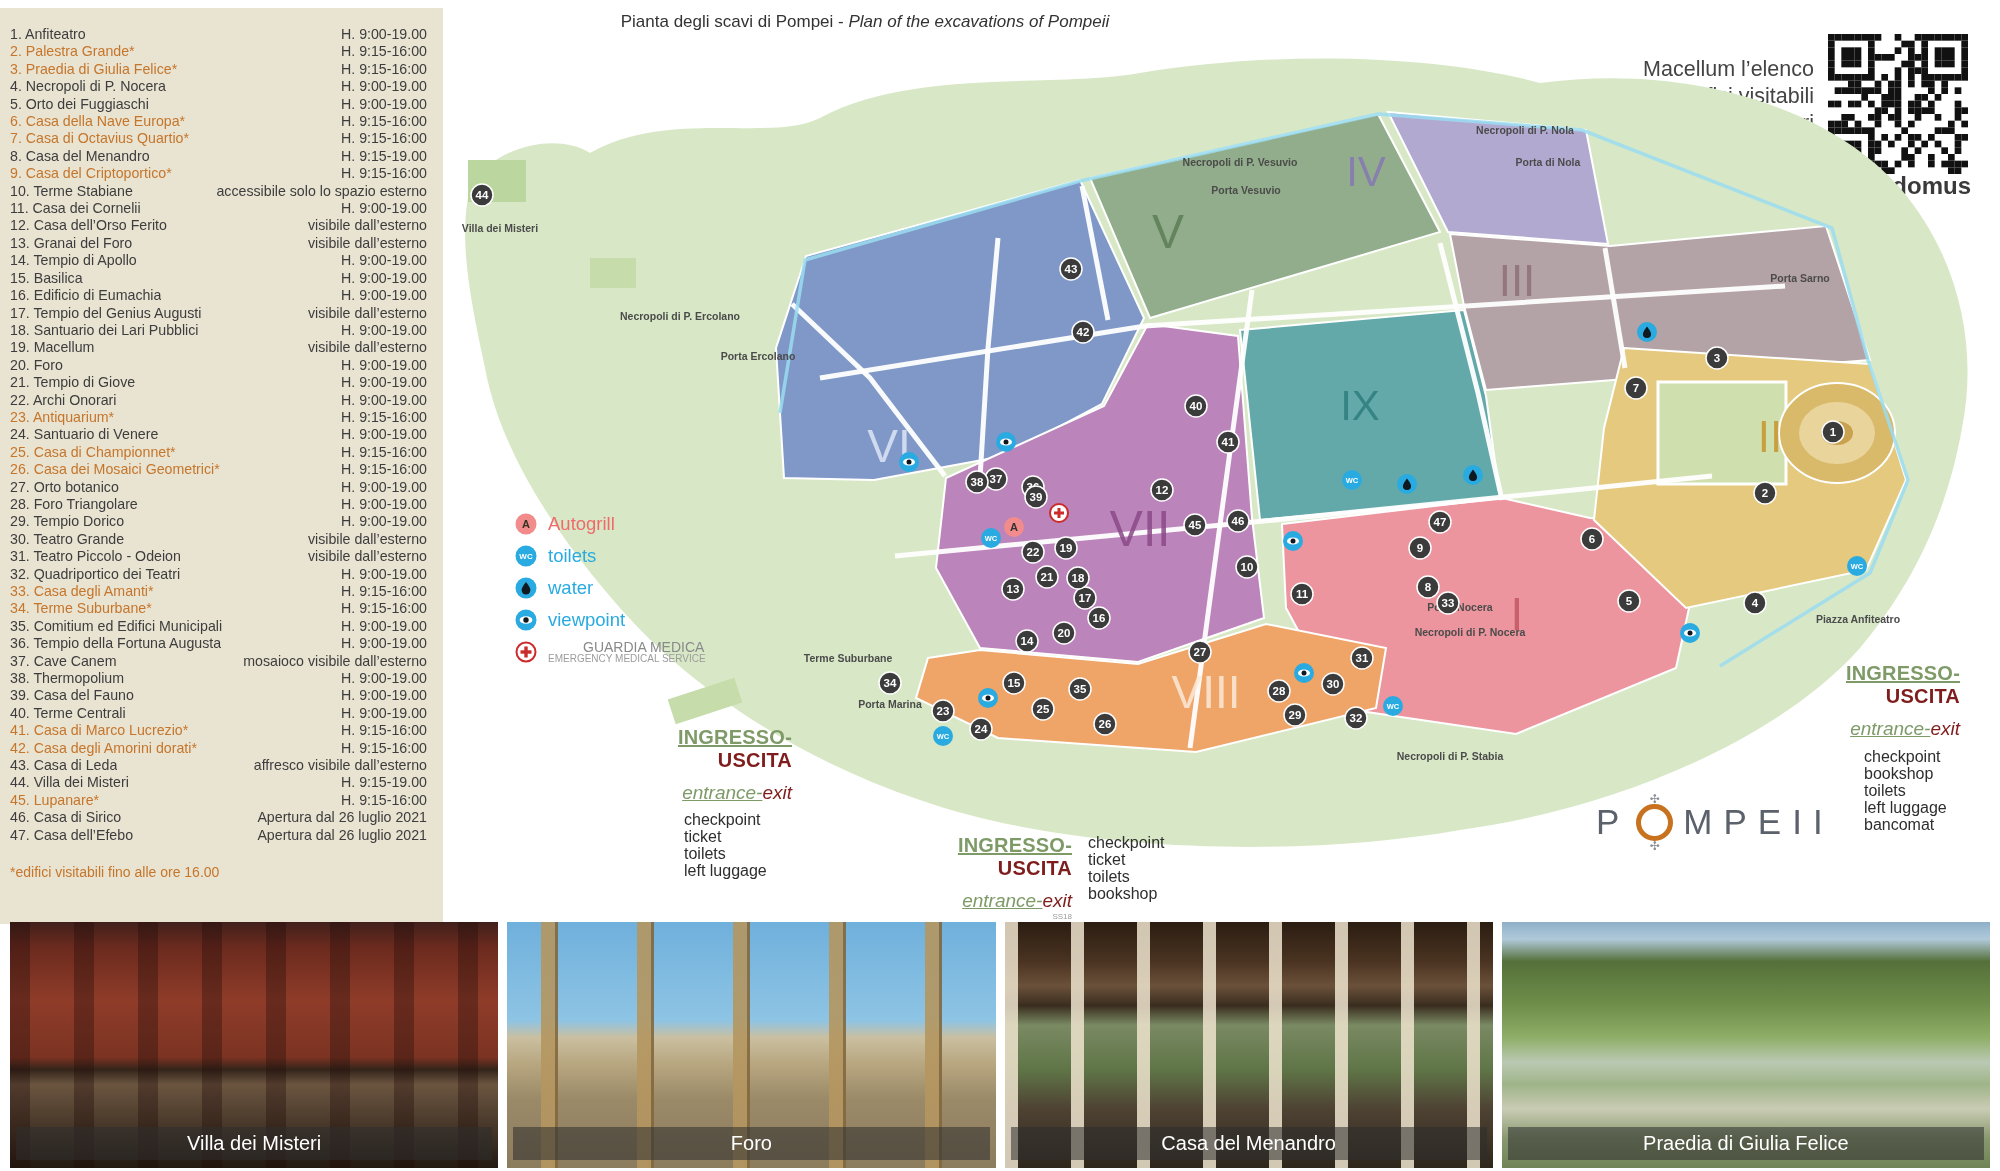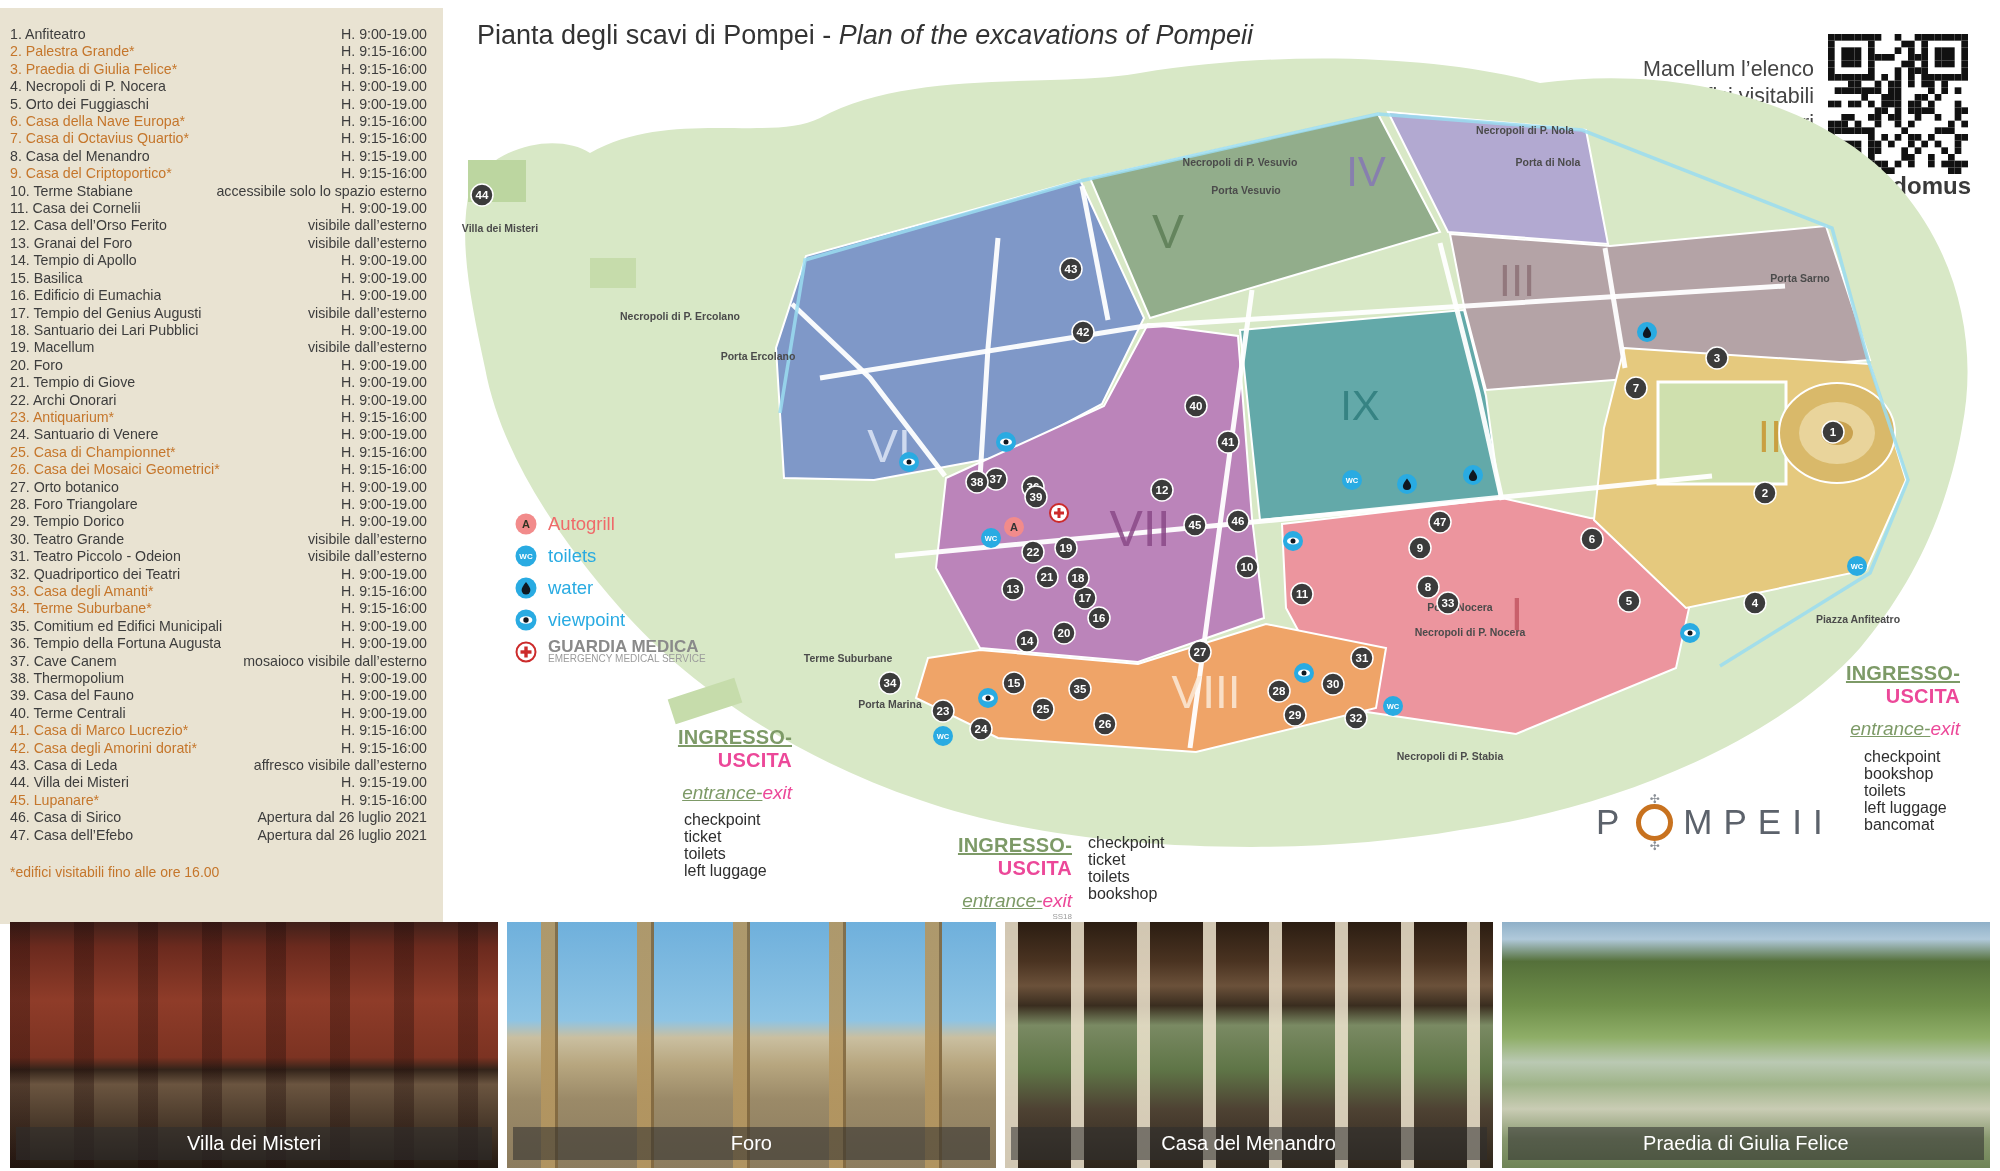--- a/index.html
+++ b/index.html
@@ -9,47 +9,47 @@
 
   
   .sidebar { position:absolute; left:0; top:8px; width:443px; height:916px; background:#e9e3d2; padding:18px 16px 0 10px; }
   .b-row { display:flex; justify-content:space-between; align-items:baseline; font-size:14.2px; line-height:17.4px; color:#3d3d3d; white-space:nowrap; }
   .b-row .nm { overflow:hidden; }
   .b-row .nm.star { color:#c5762b; }
   .b-row .hrs { color:#3d3d3d; margin-left:8px; }
   .footnote { position:absolute; left:10px; top:856px; font-size:14px; color:#c5762b; }
 
   
-  .titlebar { position:absolute; left:470px; top:20px; width:790px; text-align:center; font-size:27px; color:#333; }
+  .titlebar { position:absolute; left:470px; top:12px; width:790px; text-align:center; font-size:17px; color:#333; }
   .titlebar .en { font-style:italic; }
 
   
   .info { position:absolute; right:186px; top:56px; width:260px; text-align:right; font-size:21.5px; line-height:27px; color:#444; }
   .url { position:absolute; right:29px; top:172px; font-size:24px; font-weight:bold; color:#3a3a3a; }
   .qr { position:absolute; left:1828px; top:34px; width:140px; height:140px; }
 
   
   .map-wrap { position:absolute; left:440px; top:48px; width:1560px; height:872px; }
   .map-wrap svg text { font-family:"Liberation Sans",sans-serif; }
   .numeral { font-family:"DejaVu Serif","Liberation Serif",serif; opacity:.85; }
   .maplabel { font-size:10.5px; font-weight:bold; fill:#4b4b4b; }
 
   
   .legend { position:absolute; left:514px; top:512px; }
   .lg-row { display:flex; align-items:center; gap:10px; margin-bottom:8px; height:24px; }
   .lg-label { font-size:18.5px; }
   .lg-label.blue { color:#29abe2; }
   .lg-label.red { color:#ef6a6a; }
-  .lg-medic .t1 { font-size:17px; font-weight:bold; color:#8a8a8a; line-height:12px; }
+  .lg-medic .t1 { font-size:14px; font-weight:normal; color:#8a8a8a; line-height:12px;margin-left:35px; }
   .lg-medic .t2 { font-size:10px; color:#9c9c9c; line-height:11px; }
 
   
   .ent-title { font-size:20px; font-weight:bold; letter-spacing:.2px; }
   .ent-sub { font-size:19px; font-style:italic;margin-top:10px; }
-  .grn { color:#7d9a67;text-decoration:underline; } .crm { color:#ec4899; }
+  .grn { color:#7d9a67;text-decoration:underline; } .crm { color:#7f1d1d; }
   .services { font-size:16px; line-height:17px; color:#2e2e2e; text-align:left; }
   .ent1 { position:absolute; left:622px; top:726px; width:170px; text-align:right; }
   .ent1 .services { margin-left:62px; margin-top:7px; }
   .ent2 { position:absolute; left:900px; top:834px; display:flex; gap:16px; align-items:flex-start; }
   .ent2 .tcol { width:172px; text-align:right; }
   .ent2 .ss { font-size:8px; color:#9a9a9a; }
   .ent3 { position:absolute; left:1788px; top:662px; width:172px; text-align:right; }
   .ent3 .services { margin-left:76px; margin-top:8px; }
 
   

